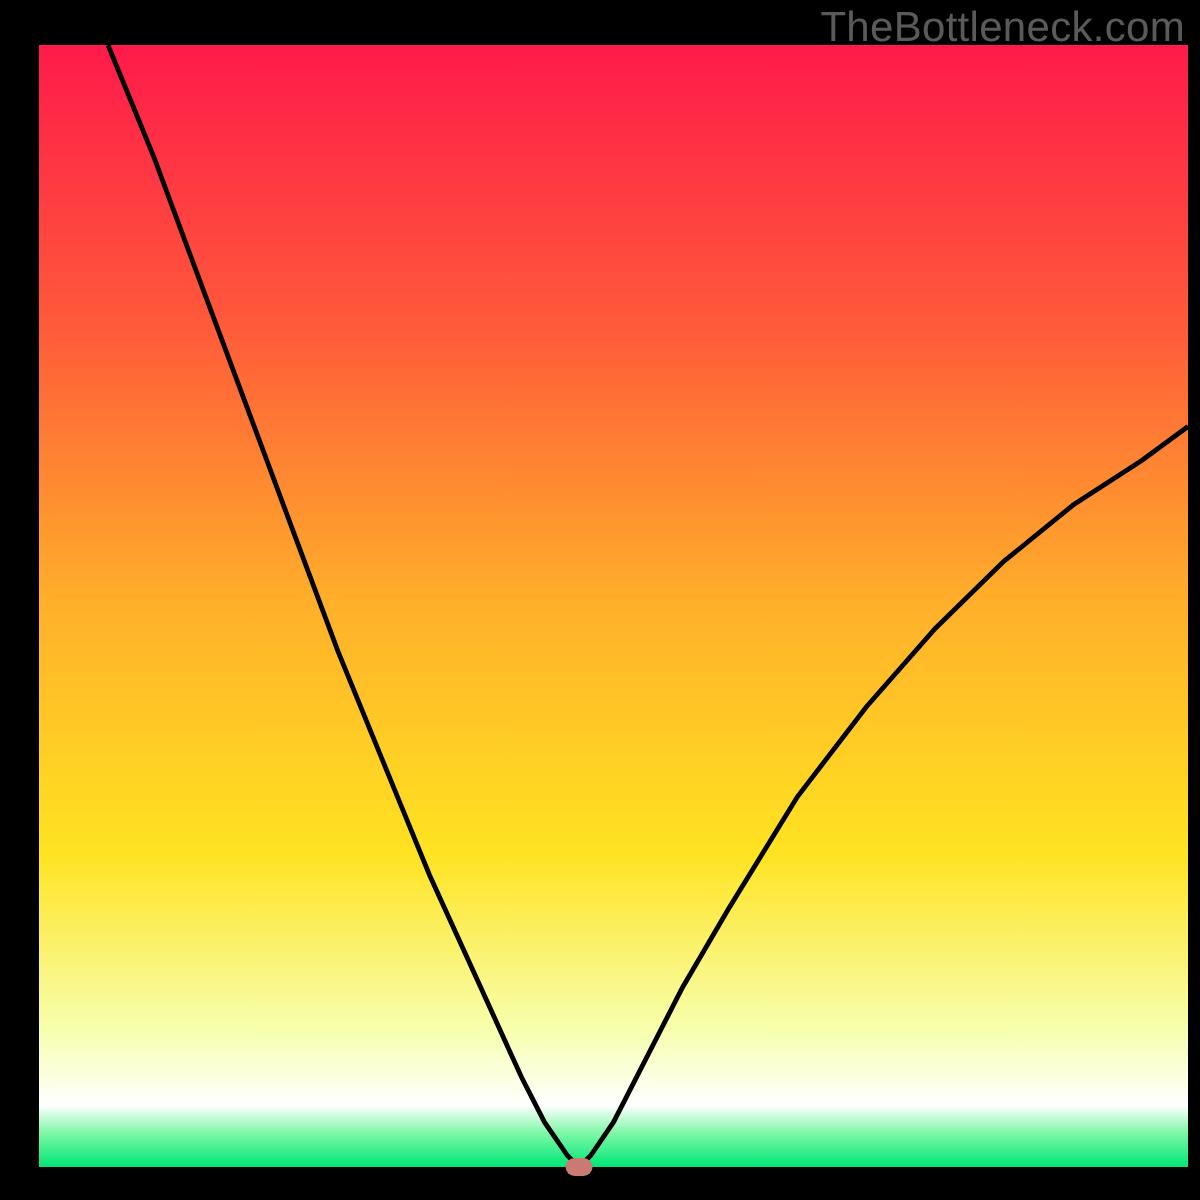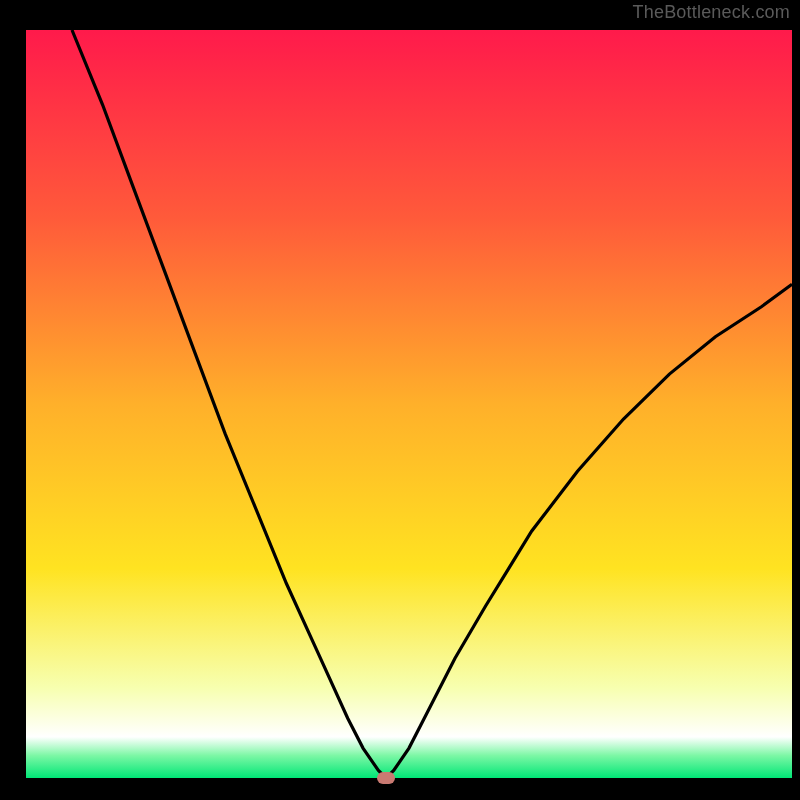--- a/index.html
+++ b/index.html
@@ -15,21 +15,21 @@
     position: relative;
     width: 800px;
     height: 800px;
     background: #000;
   }
   .watermark {
     position: absolute;
     top: 2px;
     right: 10px;
     color: #5a5a5a;
-    font-size: 18px;
+    font-size: 28px;
     font-weight: 500;
     letter-spacing: 0.2px;
     z-index: 5;
   }
   svg {
     position: absolute;
     left: 0;
     top: 0;
   }
 </style>

